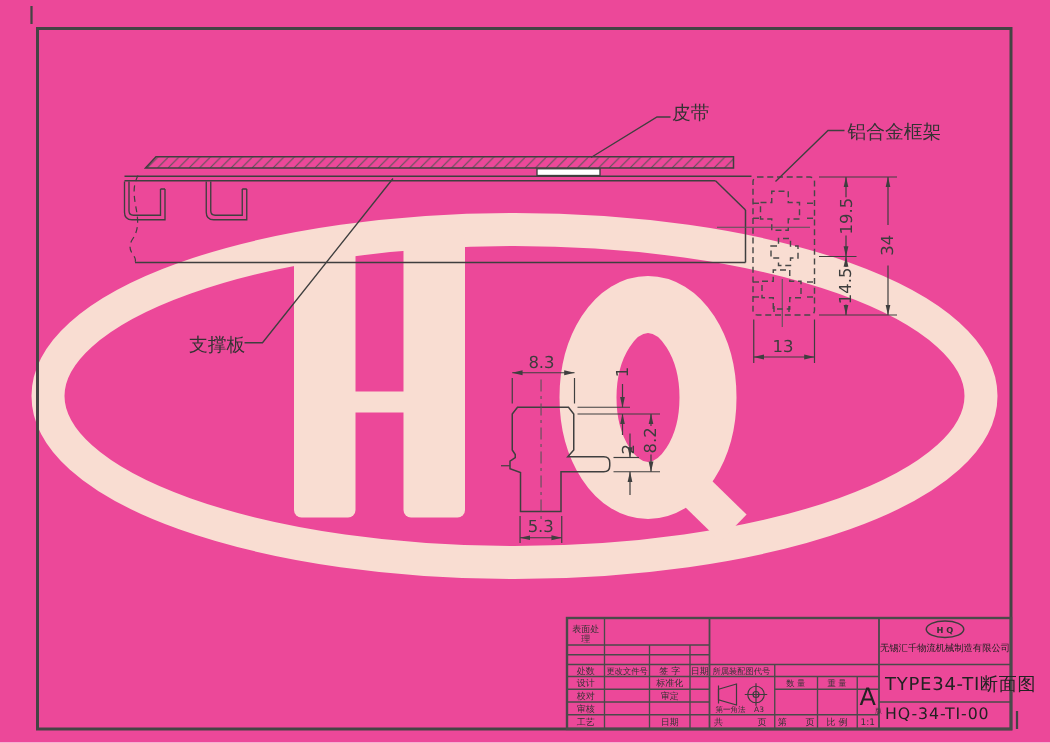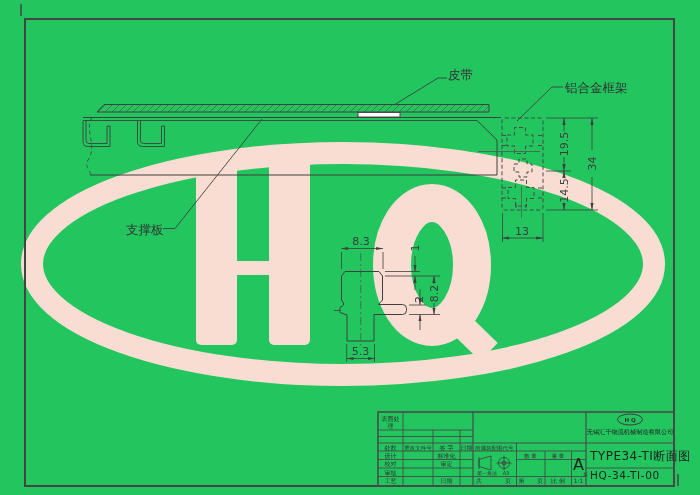--- a/index.html
+++ b/index.html
@@ -1,16 +1,16 @@
 <!DOCTYPE html>
 <html><head>
 <meta charset="utf-8">
 <style>
   html,body{margin:0;padding:0;background:#fff;}
-  #sheet{position:relative;width:700px;height:495px;background:#22c55e;overflow:hidden;
+  #sheet{position:relative;width:700px;height:495px;background:#ec4899;overflow:hidden;
          font-family:"DejaVu Sans","Liberation Sans",sans-serif;}
   svg{position:absolute;left:0;top:0;}
   svg text{font-family:"DejaVu Sans","Liberation Sans",sans-serif;fill:#3d3d3d;}
   .dim{font-size:11px;}
   .lbl{font-size:12.5px;fill:#333;}
   .tb6{font-size:6px;fill:#333;}
   .tb55{font-size:5.5px;fill:#333;}
   .tb5{font-size:5px;fill:#333;}
   .comp{font-size:6.2px;fill:#222;}
   .ttl{font-size:12px;fill:#222;letter-spacing:.5px;}

